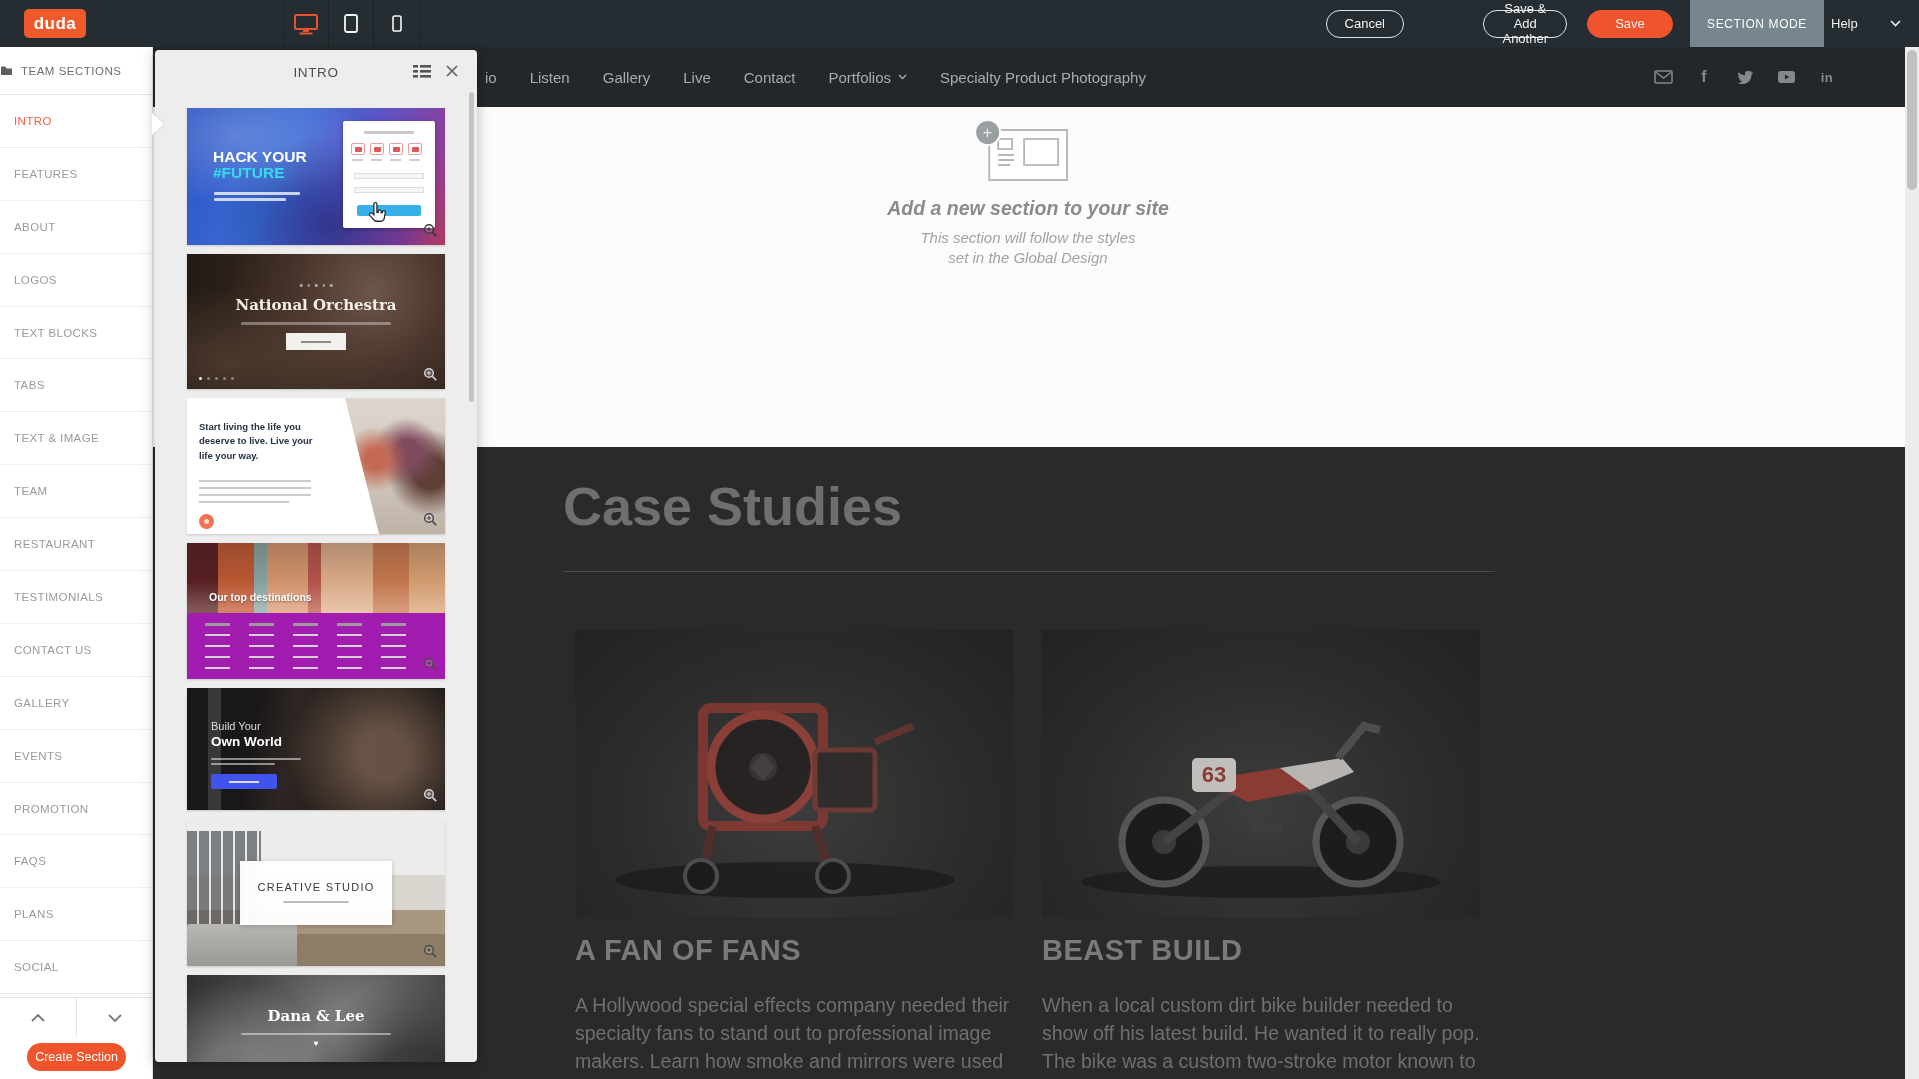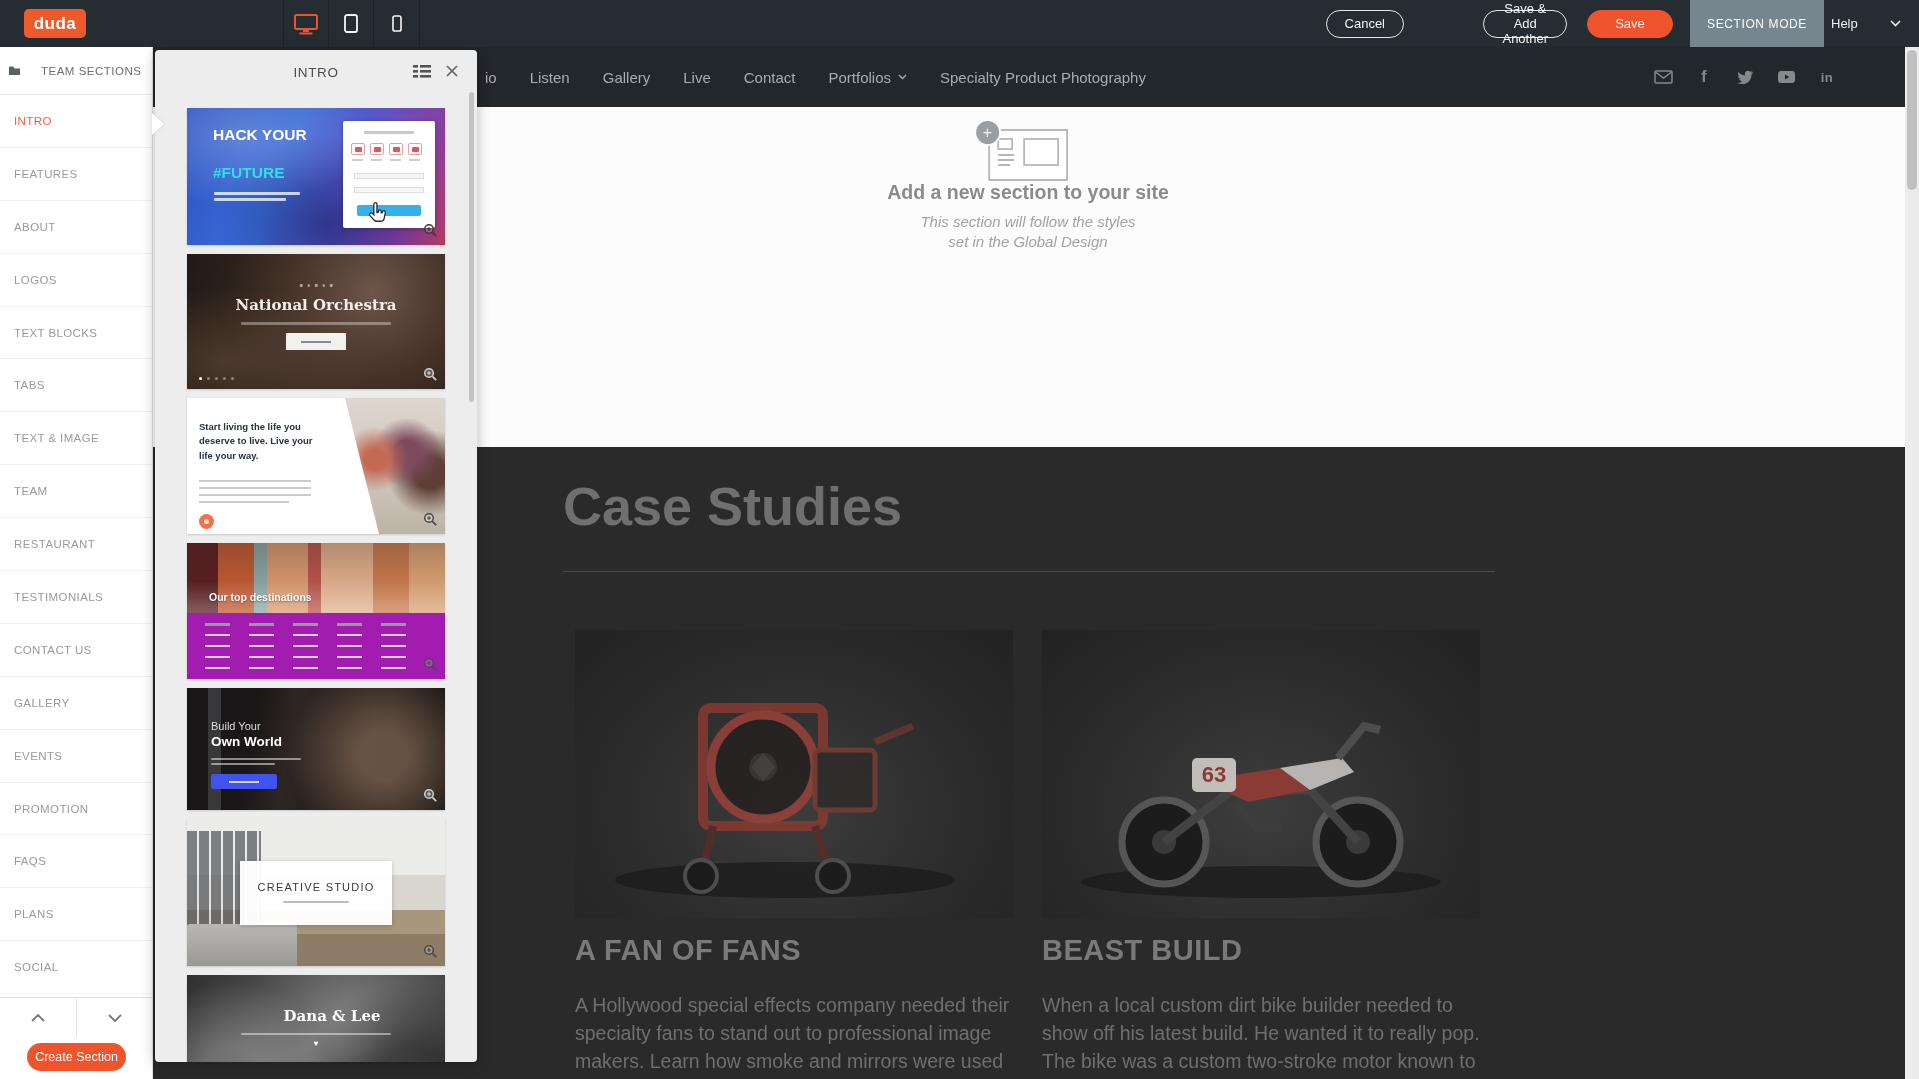--- a/index.html
+++ b/index.html
@@ -26,21 +26,21 @@
   .pill.save { position:absolute; right:246px; width:86px; background:#f0542c; border-color:#f0542c; }
   .modeblock { position:absolute; right:95px; width:134px; height:47px; background:#76858e;
     color:#fff; font-size:12px; letter-spacing:.6px; display:flex; align-items:center;
     justify-content:center; }
   .helpwrap { position:absolute; right:18px; width:70px; height:47px; display:flex;
     align-items:center; justify-content:space-between; color:#eee; font-size:13px; cursor:pointer; }
 
   
   .sidebar { position:absolute; left:0; top:47px; width:153px; height:1032px; background:#fff;
     border-right:1px solid #e3e3e3; z-index:40; }
-  .sb-header { height:48px; display:flex; align-items:center; gap:20px; padding-left:8px;
+  .sb-header { height:48px; display:flex; align-items:center; gap:8px; padding-left:0;
     font-size:11.5px; color:#6a6f73; letter-spacing:.5px; border-bottom:1px solid #e8e8e8; }
   .sb-list { list-style:none; }
   .sb-list li { height:52.9px; display:flex; align-items:center; padding-left:14px;
     font-size:11.5px; color:#9a9a9a; letter-spacing:.4px; border-bottom:1px solid #f0f0f0; cursor:pointer; }
   .sb-list li.active { color:#f25c40; }
   .notch { position:absolute; left:152px; top:113px; width:0; height:0; z-index:60;
     border-top:11px solid transparent; border-bottom:11px solid transparent; border-left:12px solid #fff;
     filter:drop-shadow(1px 0 1px rgba(0,0,0,.08)); }
   .pager { position:absolute; left:0; bottom:42px; width:153px; height:40px; display:flex;
     border-top:1px solid #e2e2e2; }
@@ -61,21 +61,21 @@
     color:#84898c; cursor:pointer; }
   .soc .fbt { font-size:16px; font-weight:bold; color:#84898c; }
   .soc .lin { font-size:13px; font-weight:bold; color:#84898c; letter-spacing:.5px; }
 
   .add-zone { position:absolute; left:0; top:60px; width:100%; height:340px; background:#fcfcfc; }
   .az-inner { position:absolute; left:875px; top:22px; transform:translateX(-50%); text-align:center; }
   .az-iconwrap { position:relative; width:80px; height:52px; margin:0 auto; }
   .az-plus { position:absolute; left:-14px; top:-10px; width:27px; height:27px; border-radius:50%;
     background:#9aa0a2; border:2px solid #fcfcfc; color:#f2f2f2; font-size:16px; display:flex;
     align-items:center; justify-content:center; cursor:pointer; }
-  .az-title { font-size:19.5px; font-weight:bold; color:#8b8b8b; }
+  .az-title { margin-top:16px; font-size:19.5px; font-weight:bold; font-style:italic; color:#8b8b8b; }
   .az-sub { margin-top:8px; font-size:15px; font-style:italic; color:#a2a2a2; line-height:1.35; }
 
   .dark-section { position:absolute; left:0; top:400px; width:100%; height:632px; background:#2a2a2a; }
   .cs-heading { position:absolute; left:410px; top:28px; font-size:54px; font-weight:bold; color:#6f6f6f; }
   .cs-divider { position:absolute; left:410px; top:124px; width:932px; height:1px; background:#4b4b4b; }
   .cs-card { position:absolute; top:183px; width:438px; }
   .cs-card.c1 { left:422px; } .cs-card.c2 { left:889px; }
   .cs-img { width:438px; height:288px; position:relative; overflow:hidden;
     background:radial-gradient(ellipse at 50% 62%, #3d3d3d 0%, #2c2c2c 55%, #222 100%); }
   .cs-title { margin-top:16px; font-size:29px; font-weight:bold; color:#7a7a7a; letter-spacing:.5px; }
@@ -96,21 +96,21 @@
     box-shadow:0 1px 2px rgba(0,0,0,.15); background:#fff; }
   .mag { position:absolute; right:7px; bottom:7px; }
   .bar { border-radius:1px; }
 
   
   .t1 { height:137px;
     background:linear-gradient(112deg, #2d54c4 0%, #3a6bd6 38%, #5a55c8 62%, #8a3f9e 85%, #b13a5e 100%); }
   .t1::before { content:""; position:absolute; left:0; top:0; width:100%; height:100%;
     background:radial-gradient(ellipse at 20% 20%, rgba(255,255,255,.22), transparent 45%),
                radial-gradient(ellipse at 55% 85%, rgba(10,20,80,.5), transparent 55%); }
-  .t1-title1 { position:absolute; left:26px; top:18px; font-size:15.5px; font-weight:bold; color:#fff; }
+  .t1-title1 { position:absolute; left:26px; top:40px; font-size:15.5px; font-weight:bold; color:#fff; }
   .t1-title2 { position:absolute; left:26px; top:56px; font-size:15.5px; font-weight:bold; color:#35dcef; }
   .t1-b1 { position:absolute; left:27px; top:84px; width:86px; height:2.5px; background:rgba(255,255,255,.75); }
   .t1-b2 { position:absolute; left:27px; top:90px; width:72px; height:2.5px; background:rgba(255,255,255,.75); }
   .t1-card { position:absolute; right:10px; top:13px; width:92px; height:107px; background:#fff;
     border-radius:2px; box-shadow:0 1px 4px rgba(0,0,0,.3); }
   .t1-ct { position:absolute; left:21px; top:10px; width:50px; height:3px; background:#c9c9c9; }
   .t1-nums { position:absolute; left:8px; top:22px; display:flex; gap:5px; }
   .t1-num { width:14px; height:12px; border:1px solid #e8a0a0; border-radius:2px; display:flex;
     align-items:center; justify-content:center; }
   .t1-num i { display:block; width:7px; height:5px; background:#e05555; border-radius:1px; }
@@ -196,21 +196,21 @@
     letter-spacing:1.2px; color:#3a3a3a; }
   .t6-sub { position:absolute; left:50%; top:40px; transform:translateX(-50%); width:66px; height:2px;
     background:#bcbcbc; }
 
   
   .t7 { height:150px;
     background:radial-gradient(circle at 64% 42%, #868686 0 8%, #6a6a6a 30%, #454545 62%, #2c2c2c 100%); }
   .t7::before { content:""; position:absolute; left:0; top:0; width:100%; height:100%;
     background:radial-gradient(circle at 18% 70%, rgba(190,190,190,.4) 0 14%, transparent 42%),
       radial-gradient(circle at 88% 80%, rgba(30,30,30,.6) 0 18%, transparent 45%); }
-  .t7-title { position:absolute; left:16px; top:32px; width:100%; text-align:center;
+  .t7-title { position:absolute; left:0; top:32px; width:100%; text-align:center;
     font-family:"DejaVu Serif", serif; font-size:15px; font-weight:bold; color:#fff; }
   .t7-sub { position:absolute; left:50%; top:58px; transform:translateX(-50%); width:150px; height:2px;
     background:rgba(255,255,255,.45); }
   .t7-heart { position:absolute; left:0; top:64px; width:100%; text-align:center; font-size:8px; color:#fff; }
 
   
   .page-scroll { position:absolute; right:0; top:47px; width:14px; height:1032px; background:#ececec; z-index:70; }
   .page-thumb { position:absolute; left:2px; top:3px; width:10px; height:140px; background:#c0c0c0; border-radius:5px; cursor:pointer; }
 
   .cursor-hand { position:absolute; left:366px; top:200px; z-index:99; pointer-events:none; }

